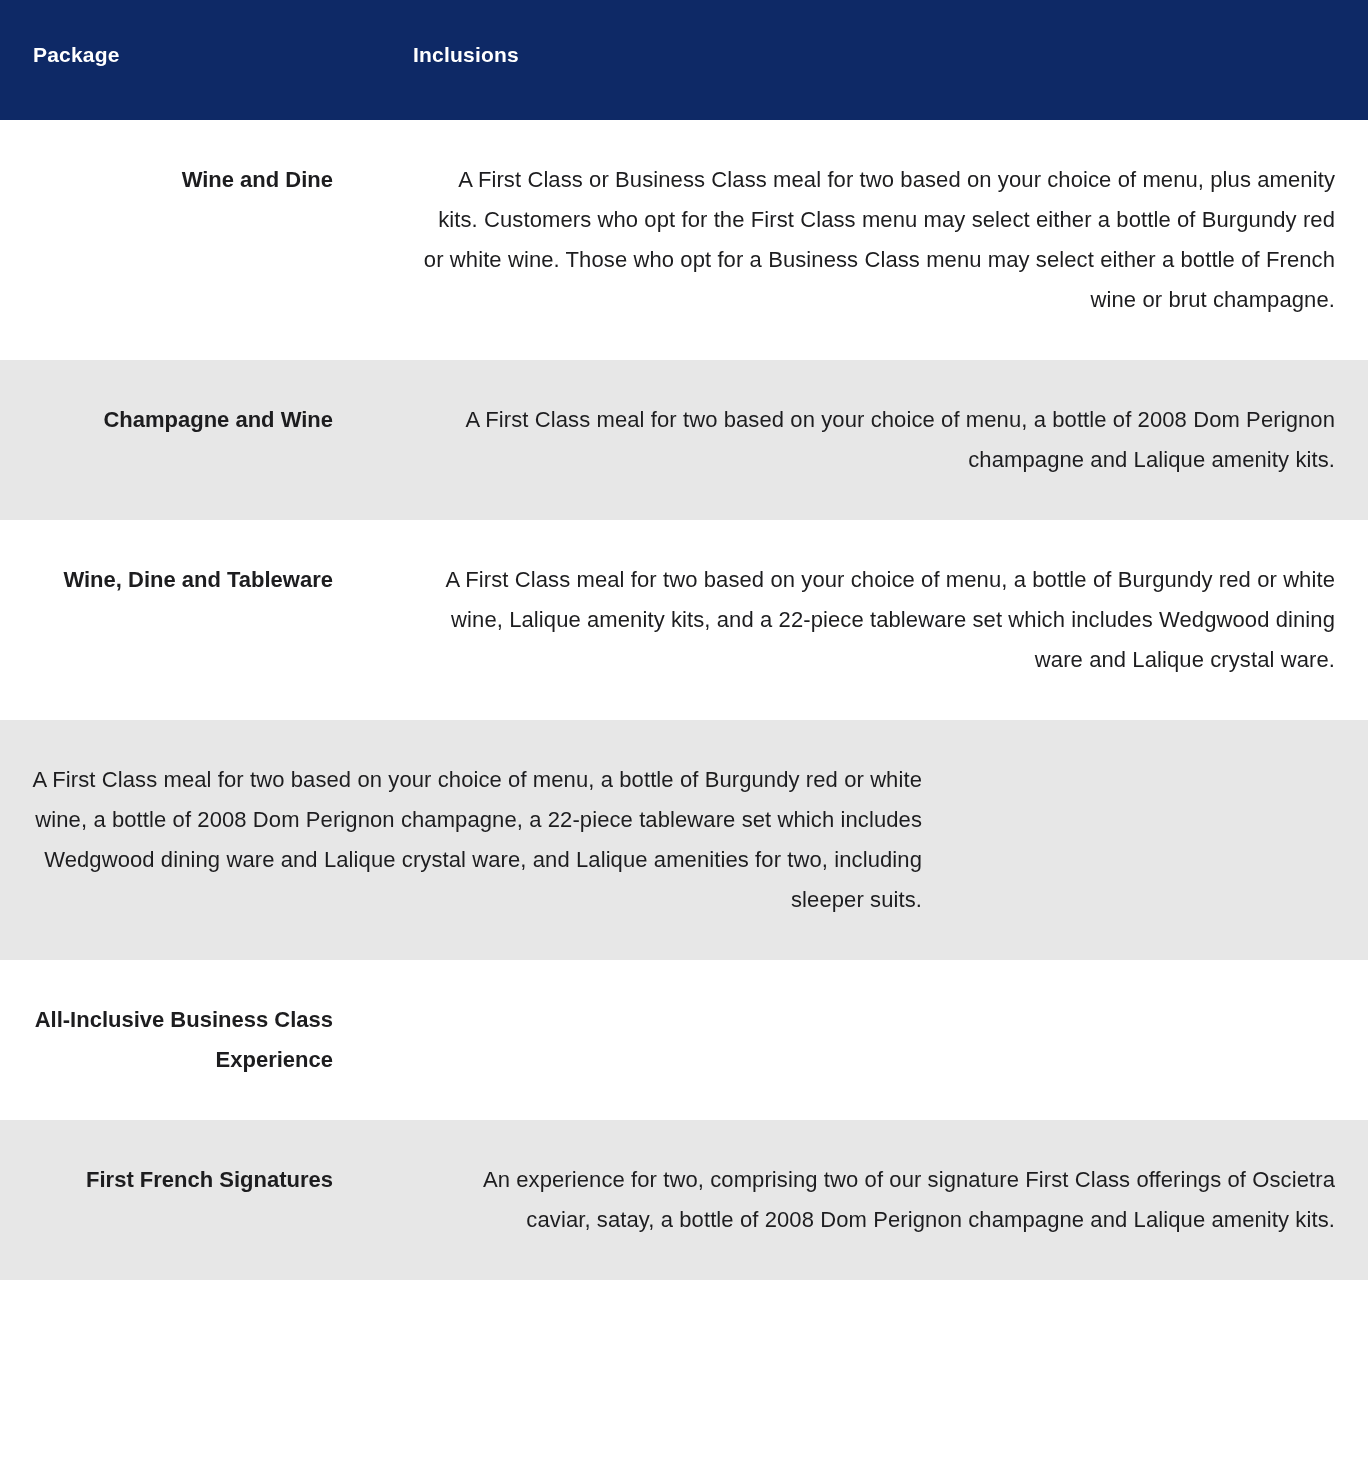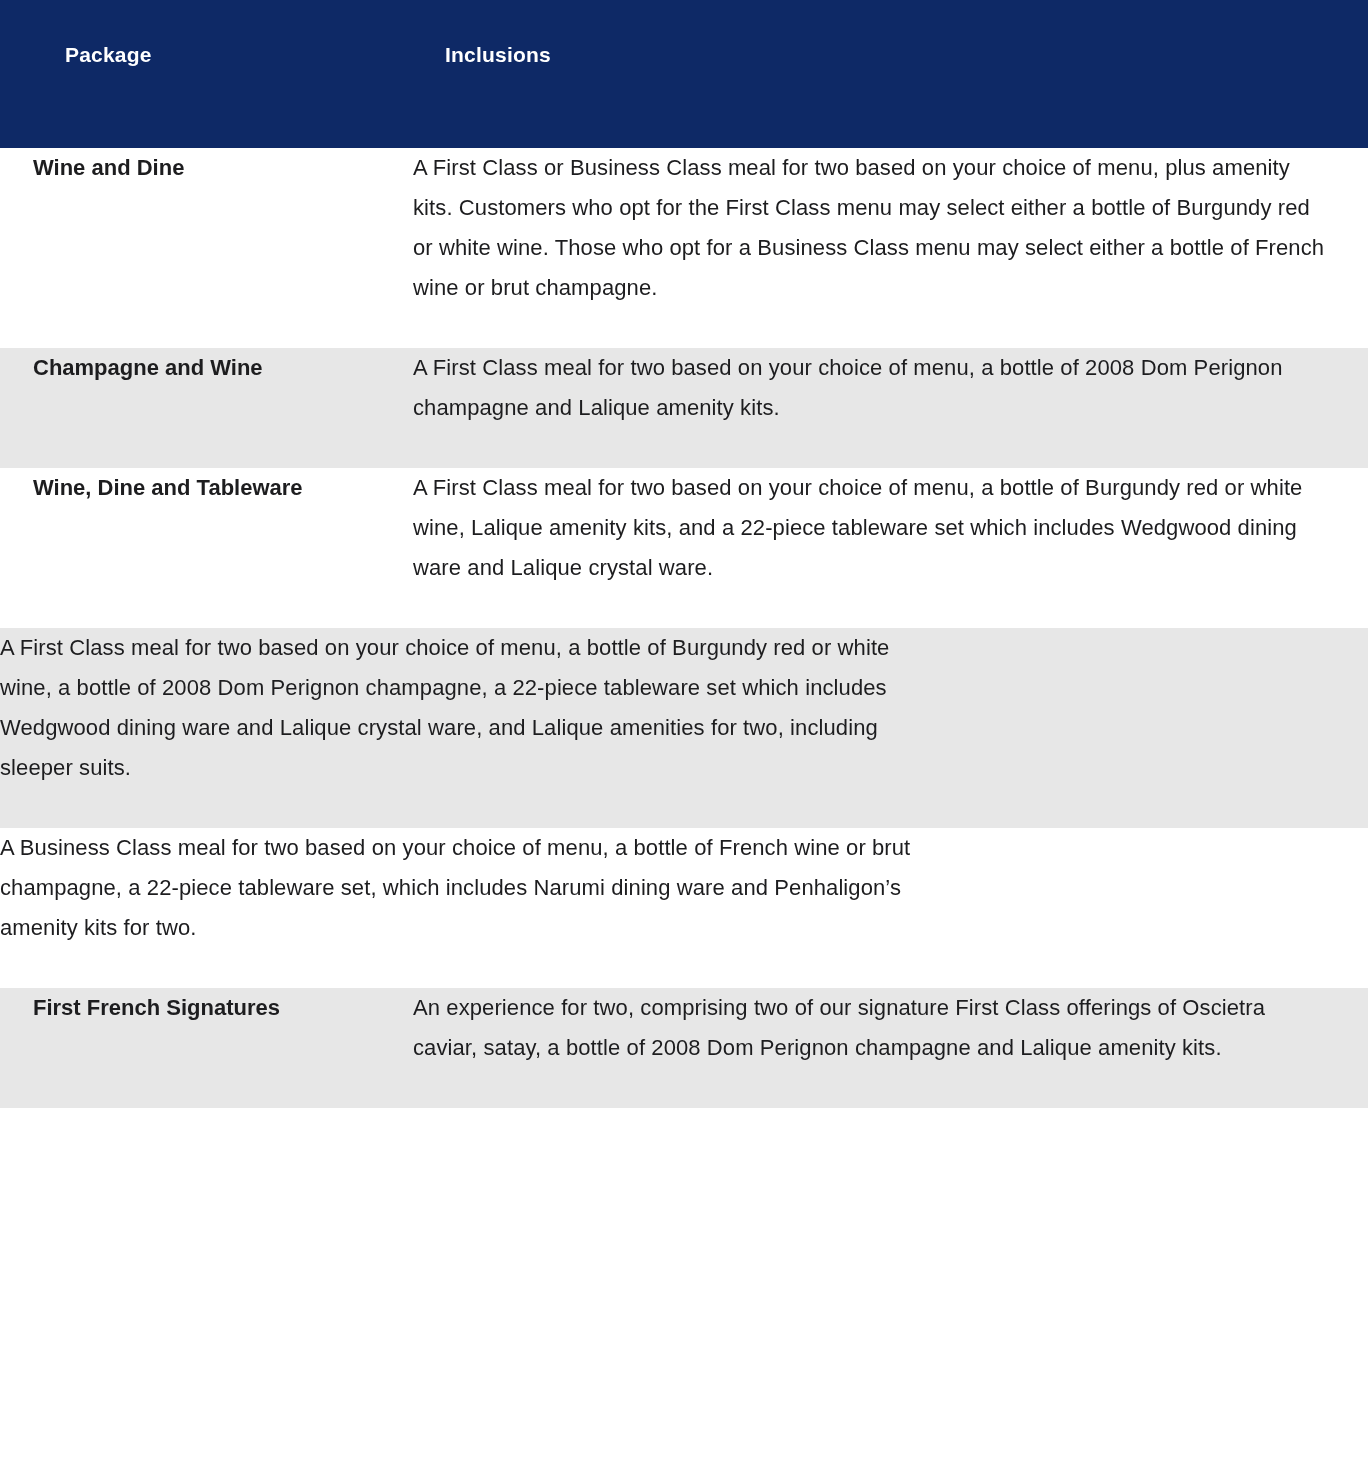--- a/index.html
+++ b/index.html
@@ -10,34 +10,35 @@
   }
   .page {
     width: 1368px;
     height: 1466px;
     overflow: hidden;
     background: var(--row-bg, #ffffff);
   }
   .header-row {
     display: flex;
     background: var(--header-bg, #0E2966);
-    height: 148px;
-    padding-left: 32px;
+    height: 120px;
   }
   .header-cell {
     color: var(--header-text, #ffffff);
     font-weight: bold;
     font-size: 21px;
     letter-spacing: 0.2px;
     padding-top: 43px;
   }
   .row {
     display: flex;
+    padding-top: 40px;
     padding-bottom: 40px;
     background: var(--row-bg, #ffffff);
+    text-align: right;
   }
   .row:nth-child(odd) {
     background: var(--row-alt-bg, #E7E7E7);
   }
   
   .rows .row:nth-child(odd) { background: var(--row-bg, #ffffff); }
   .rows .row:nth-child(even) { background: var(--row-alt-bg, #E7E7E7); }
   .col-package {
     width: 413px;
     flex: 0 0 413px;
@@ -87,21 +88,21 @@
     <div class="row">
       <div class="col-package package-name">Wine, Dine and Tableware</div>
       <div class="col-inclusions inclusions-text">A First Class meal for two based on your choice of menu, a bottle of Burgundy red or white wine, Lalique amenity kits, and a 22-piece tableware set which includes Wedgwood dining ware and Lalique crystal ware.</div>
     </div>
 
     <div class="row">
       <div class="col-inclusions inclusions-text">A First Class meal for two based on your choice of menu, a bottle of Burgundy red or white wine, a bottle of 2008 Dom Perignon champagne, a 22-piece tableware set which includes Wedgwood dining ware and Lalique crystal ware, and Lalique amenities for two, including sleeper suits.</div>
     </div>
 
     <div class="row">
-      <div class="col-inclusions inclusions-text">A Business Class meal for two based on your choice of menu, a bottle of French wine or brut champagne, a 22-piece tableware set, which includes Narumi dining ware and Penhaligon’s amenity kits for two.</div>
+      <div class="col-package package-name">All-Inclusive Business Class Experience</div>
     </div>
 
     <div class="row">
       <div class="col-package package-name">First French Signatures</div>
       <div class="col-inclusions inclusions-text">An experience for two, comprising two of our signature First Class offerings of Oscietra caviar, satay, a bottle of 2008 Dom Perignon champagne and Lalique amenity kits.</div>
     </div>
 
   </div>
 </div>
 

